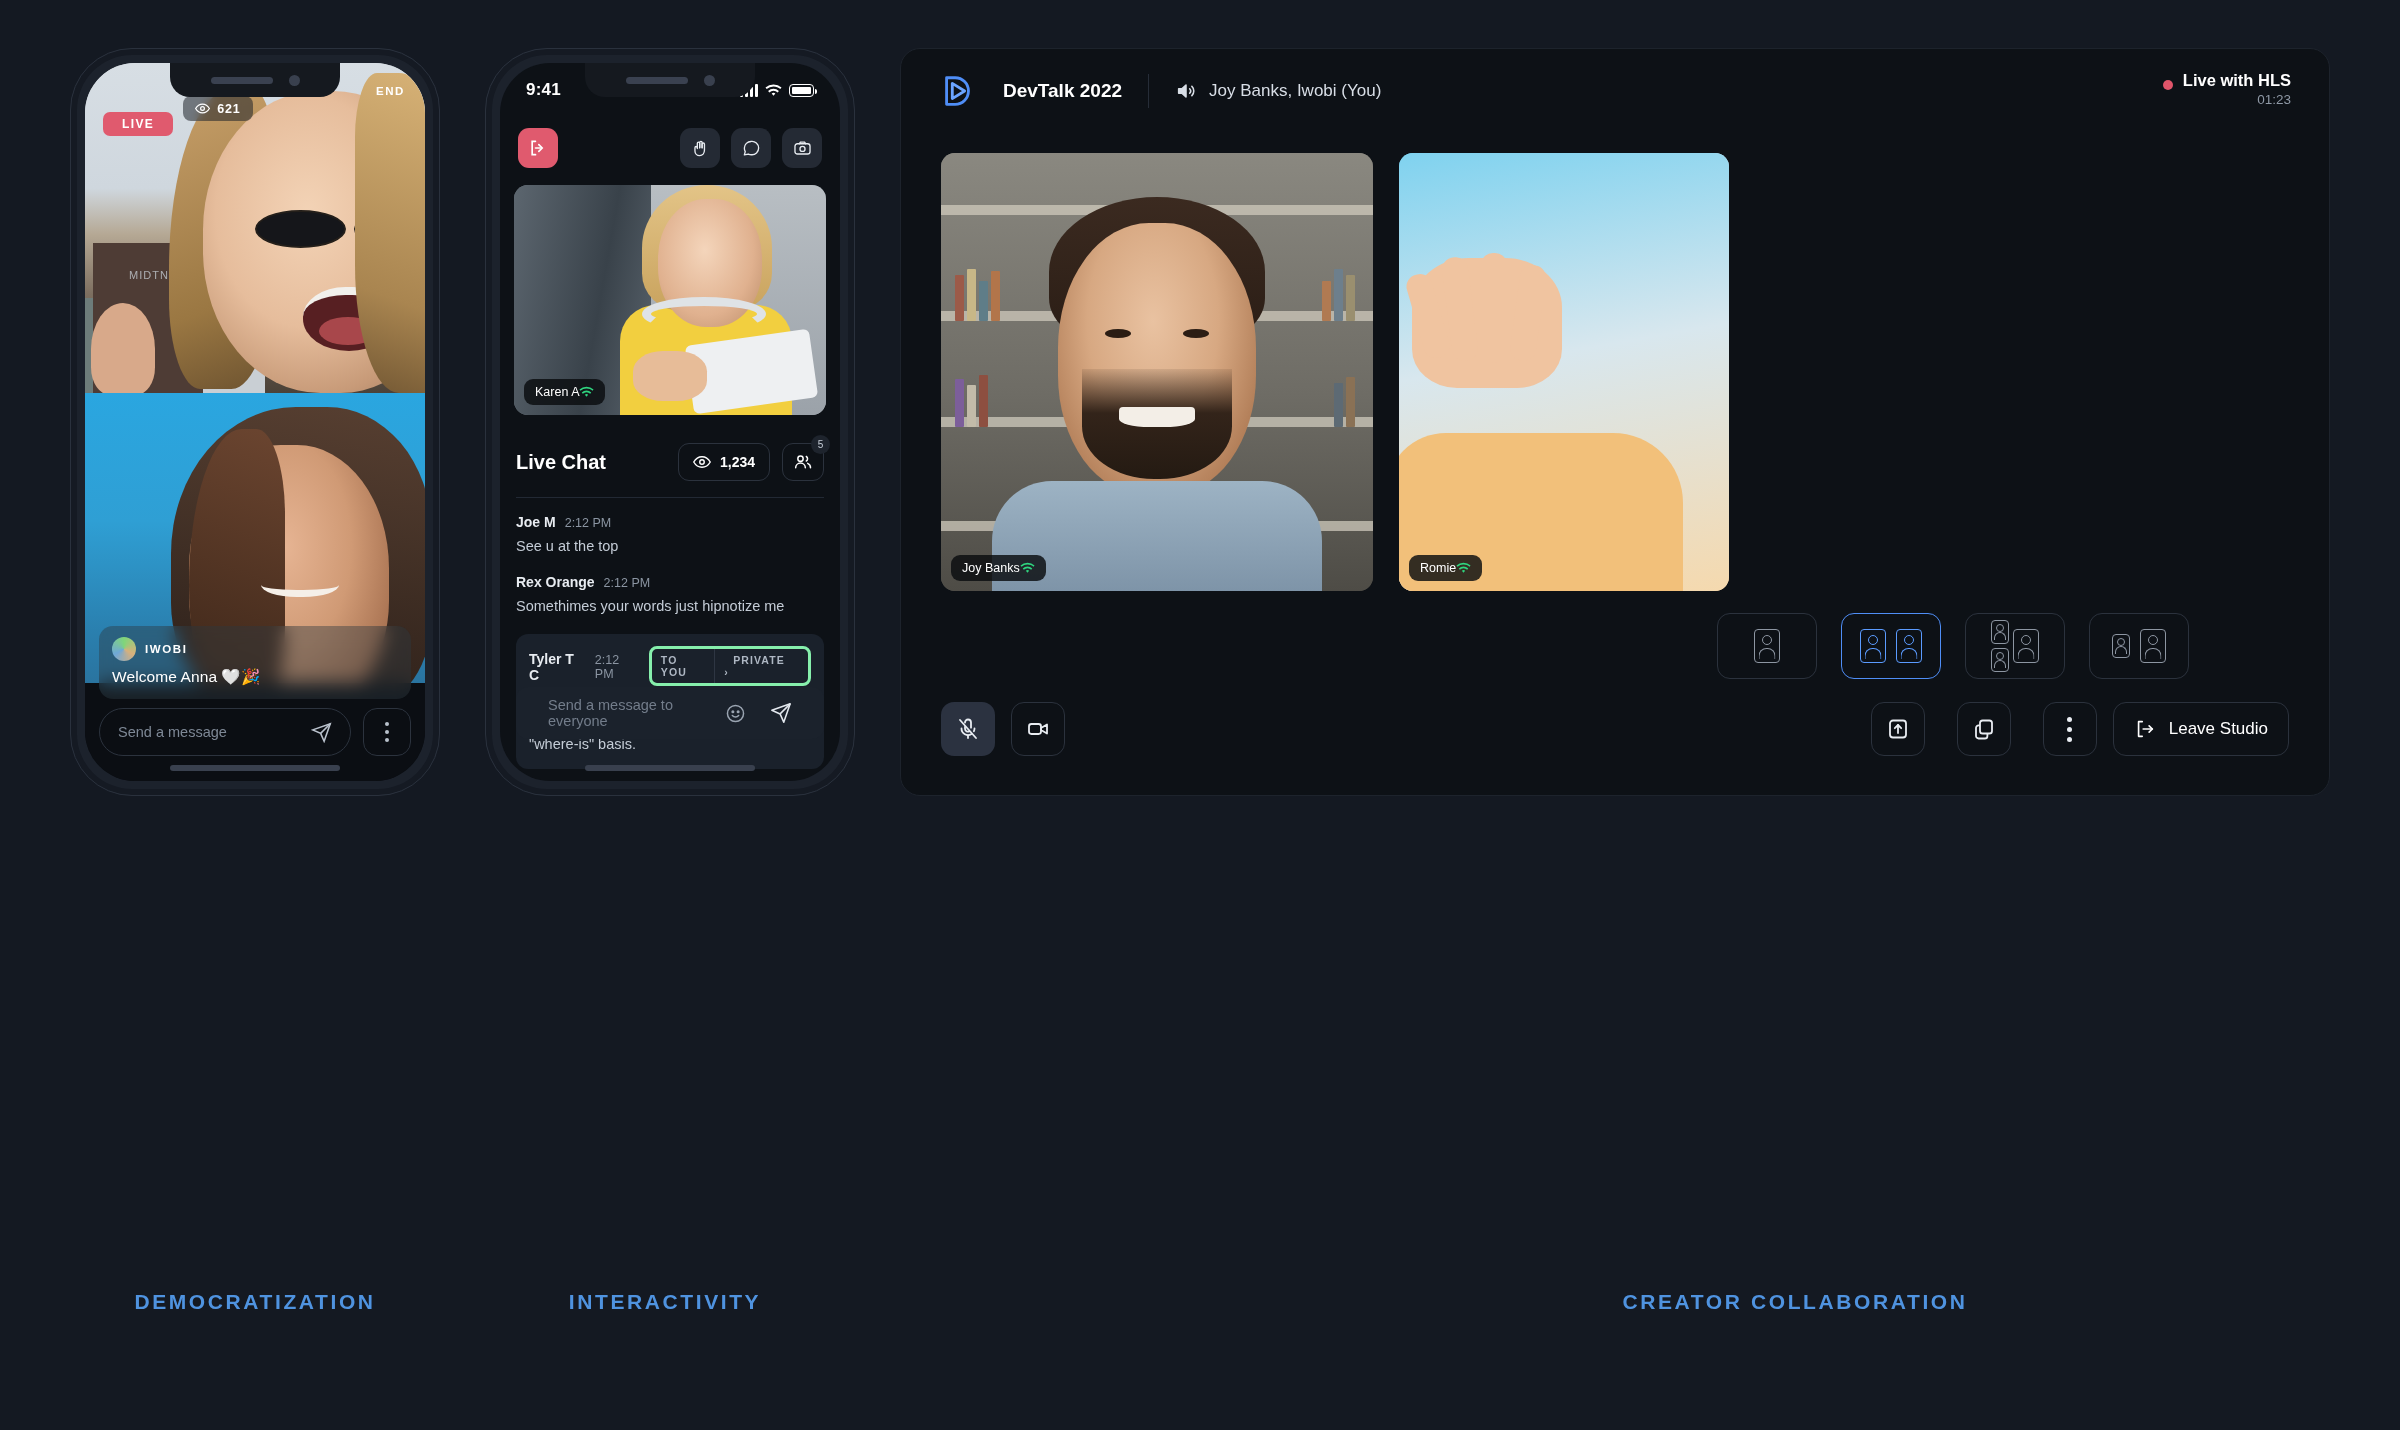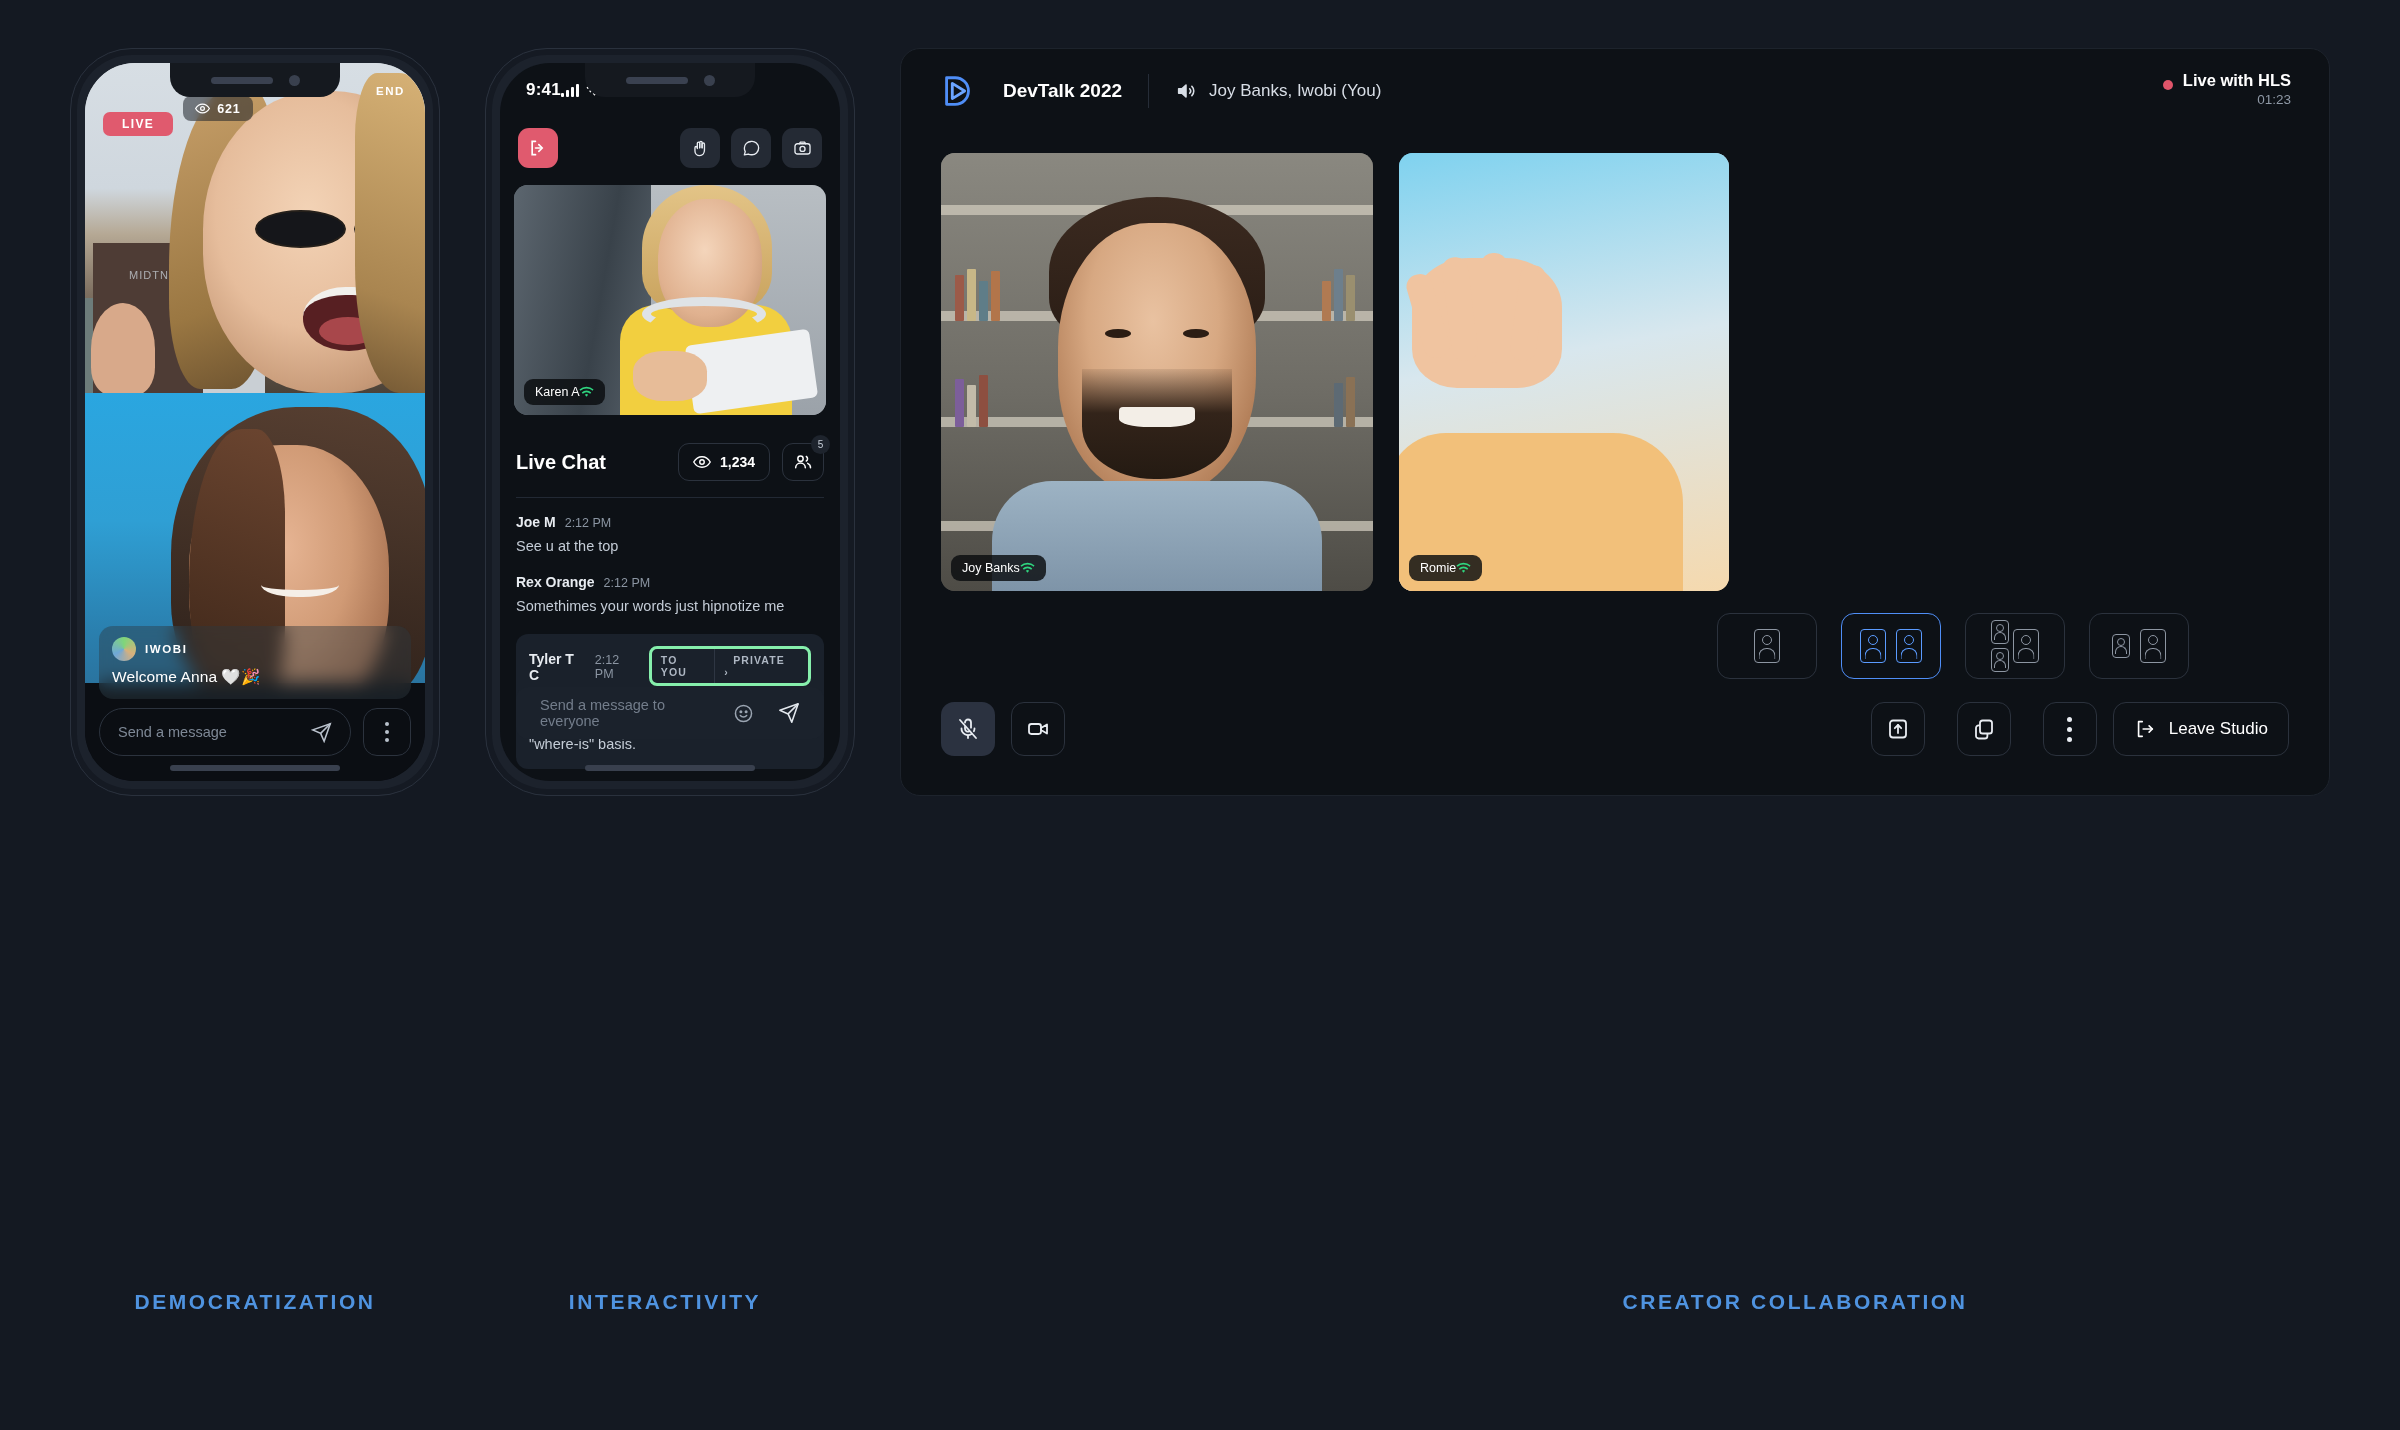--- a/index.html
+++ b/index.html
@@ -135,21 +135,21 @@
   .p1-more {
     width:48px; height:48px; border:1px solid #2c333e; border-radius:14px;
     display:flex; align-items:center; justify-content:center;
   }
   .dots3 { display:flex; flex-direction:column; gap:4px; }
   .dots3 i { width:4px; height:4px; border-radius:50%; background:#b9c1cc; display:block; }
 
   
   #phone2 { left: 485px; top: 48px; width: 370px; height: 748px; }
   .p2-status { position:absolute; top:0; left:0; right:0; height:48px; z-index:30;
-               display:flex; align-items:center; padding: 6px 26px 0; color:#fff; }
+               display:flex; align-items:center; justify-content:space-between; padding: 6px 26px 0; color:#fff; }
   .p2-time { font-size:17px; font-weight:700; letter-spacing:.2px; }
   .p2-stat-right { display:flex; align-items:center; gap:7px; }
   .sigbars { display:flex; align-items:flex-end; gap:2px; height:13px; }
   .sigbars i { width:3px; background:#fff; display:block; border-radius:1px; }
   .batt { width:25px; height:13px; border:1.6px solid #fff; border-radius:4px; position:relative; }
   .batt::after { content:''; position:absolute; inset:2px; background:#fff; border-radius:1px; }
   .batt::before { content:''; position:absolute; right:-4px; top:4px; width:2px; height:5px; background:#fff; border-radius:0 2px 2px 0; }
 
   .p2-toolbar { position:absolute; top:56px; left:0; right:0; height:58px; display:flex; align-items:center; justify-content:space-between; padding:0 18px; z-index:30; }
   .leave-sq { width:40px; height:40px; border-radius:11px; background:#e05a6e; display:flex; align-items:center; justify-content:center; }
@@ -190,21 +190,21 @@
   .msg-name { color:#e8ecf1; font-size:14px; font-weight:700; }
   .msg-time { color:#8b95a2; font-size:12.5px; }
   .msg-body { color:#c4ccd6; font-size:14.5px; margin-top:6px; line-height:1.45; }
   .msg-card { background:#1a212b; border-radius:12px; padding:12px 13px 14px; }
   .msg-card .msg-head { justify-content:flex-start; }
   .priv-badge { margin-left:auto; display:flex; align-items:center; border:3px solid #86efac; border-radius:8px; overflow:hidden; }
   .priv-badge span { color:#aeb7c3; font-size:10.5px; font-weight:700; letter-spacing:1.1px; padding:5px 9px; }
   .priv-badge span+span { border-left:1px solid #2e3643; }
 
   .p2-inputbar { position:absolute; left:16px; right:16px; bottom:42px; height:52px; background:#1b222c;
-                 border-radius:12px; display:flex; align-items:center; padding:0 24px; gap:24px; }
+                 border-radius:12px; display:flex; align-items:center; padding:0 32px; gap:24px; }
   .p2-inputbar .ph { flex:1; color:#737d8b; font-size:14.5px; }
 
   
   #desk { position:absolute; left:900px; top:48px; width:1430px; height:748px;
           background:#0d1116; border-radius:20px; border:1px solid #1d232c; overflow:hidden; }
   .d-head { height:84px; display:flex; align-items:center; padding:0 38px; gap:26px; position:relative; }
   .d-logo { width:38px; height:38px; }
   .d-title { color:#fff; font-size:19px; font-weight:700; }
   .d-sep { width:1px; height:34px; background:#262d38; }
   .d-part { display:flex; align-items:center; gap:12px; color:#d8dee6; font-size:17px; }

